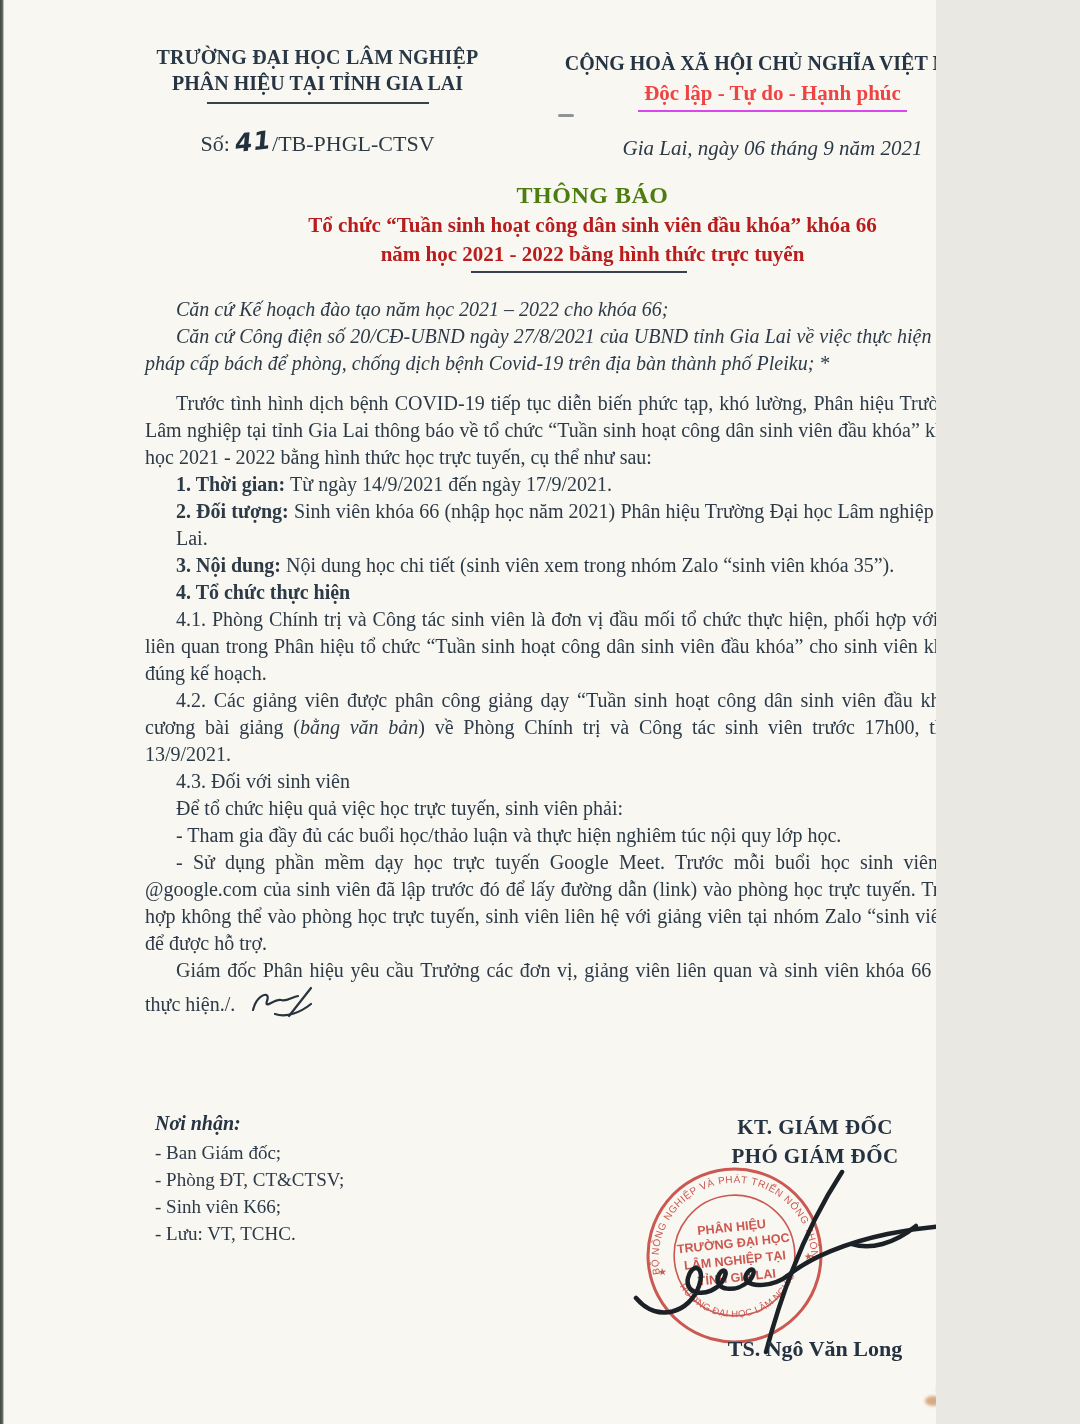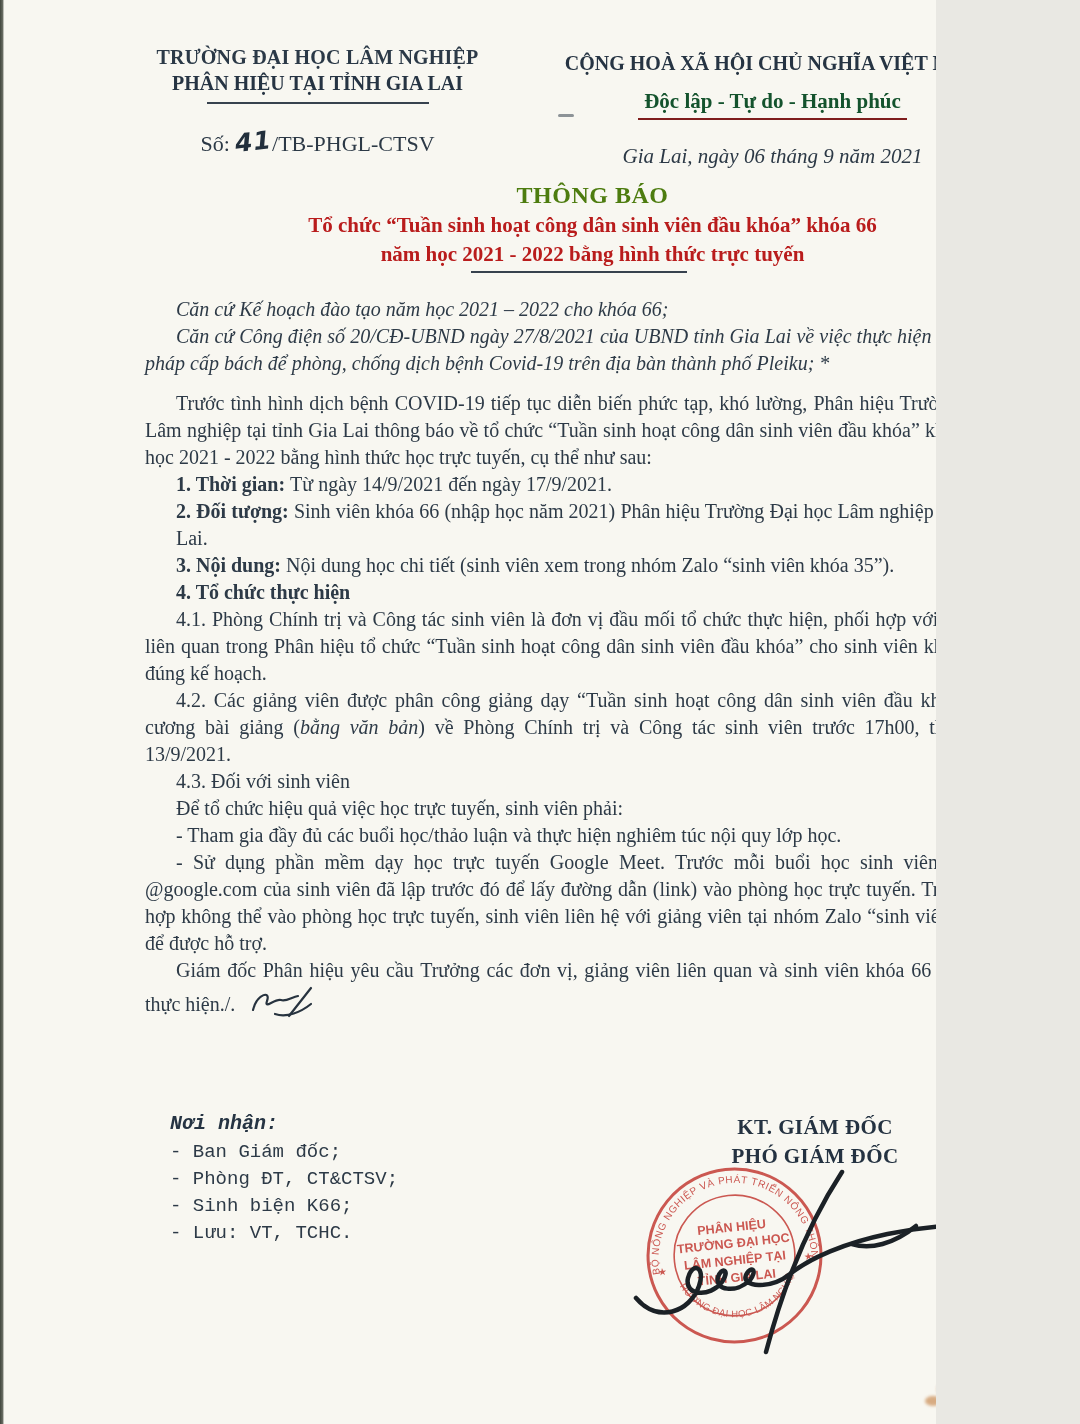--- a/index.html
+++ b/index.html
@@ -24,22 +24,22 @@
   .org-rule { width:222px; height:2px; background:#37424e; margin:7px auto 0; }
   .doc-no { margin-top:24px; font-size:22px; color:#2c3946; }
   .handnum {
     display:inline-block; font-family:"DejaVu Sans", sans-serif;
     font-style:italic; font-weight:600; font-size:25px; letter-spacing:1px;
     transform:rotate(-6deg) translateY(-1px); color:#222f3c;
   }
   .nat-block { position:absolute; left:545px; top:52px; width:455px; text-align:center; }
   .nat-line1 { font-size:20px; font-weight:bold; color:#263443; }
   .nat-line2 {
-    display:inline-block; font-size:21px; font-weight:bold; color:#14532d;
-    margin-top:14px; padding:0 6px 4px; border-bottom:2px solid #7f1d1d;
+    display:inline-block; font-size:21px; font-weight:bold; color:#ef4444;
+    margin-top:6px; padding:0 6px 4px; border-bottom:2px solid #d946ef;
   }
   .place-date { margin-top:24px; font-size:21px; font-style:italic; color:#2c3946; }
   .dash-artifact { position:absolute; left:558px; top:114px; width:16px; height:3px; background:#8d9397; border-radius:2px; }
 
   
   .title-block { position:absolute; left:150px; top:182px; width:885px; text-align:center; }
   .title-kind { font-size:24px; font-weight:bold; letter-spacing:.5px; color:#4d7c0f; }
   .title-line { font-size:21px; font-weight:bold; margin-top:4px; color:#b91c1c; }
   .title-underline { width:216px; height:2px; background:#37424e; margin:4px auto 0; transform:translateX(-14px); }
 
@@ -49,21 +49,21 @@
   .para.indent { text-indent:31px; }
   .para.block { margin-left:31px; }
   .para.justify { text-align:justify; }
   .para.gap6 { }
   .para.gap12 { margin-top:13px; }
   .b { font-weight:bold; }
   .i { font-style:italic; }
   .sig-initial-svg { vertical-align:-9px; margin-left:10px; }
 
   
-  .recipients { position:absolute; left:170px; top:1112px;font-family:Liberation Mono, monospace; }
+  .recipients { position:absolute; left:155px; top:1112px; }
   .recipients-label { font-size:20px; font-weight:bold; font-style:italic; color:#263443; }
   .recipients-list { list-style:none; margin-top:4px; }
   .recipients-list li { font-size:19px; line-height:27px; color:#2d3a47; }
 
   .sign-block { position:absolute; left:620px; top:1113px; width:390px; text-align:center; }
   .sign-line { font-size:21px; font-weight:bold; letter-spacing:.4px; color:#243241; line-height:29px; }
   .signer-name { position:absolute; left:620px; top:1336px; width:390px; text-align:center;
                  font-size:22px; font-weight:bold; color:#243241; }
 
   .stamp-svg { position:absolute; left:642px; top:1163px; transform:rotate(-6deg); opacity:.88; }
@@ -122,21 +122,21 @@
       <path d="M 44 32 L 66 4"></path>
     </g>
   </svg></p>
     </div>
 
   <div class="recipients">
     <div class="recipients-label">Nơi nhận:</div>
     <ul class="recipients-list">
         <li>- Ban Giám đốc;</li>
         <li>- Phòng ĐT, CT&amp;CTSV;</li>
-        <li>- Sinh biện K66;</li>
+        <li>- Sinh viên K66;</li>
         <li>- Lưu: VT, TCHC.</li>
       </ul>
   </div>
 
   <div class="sign-block">
     <div class="sign-line">KT. GIÁM ĐỐC</div>
     <div class="sign-line">PHÓ GIÁM ĐỐC</div>
   </div>
 
   <svg class="stamp-svg" width="185" height="185" viewBox="-92 -92 184 184">
@@ -167,17 +167,18 @@
   </svg>
 
   <svg class="signature-svg" width="460" height="210" viewBox="0 0 460 210">
     <g fill="none" stroke="#1b2126" stroke-width="4.5" stroke-linecap="round">
       <path d="M 38 142 C 60 168, 92 156, 101 130 C 108 110, 94 106, 90 122 C 86 140, 112 142, 124 126 C 132 114, 124 110, 120 121 C 116 134, 138 138, 152 124 C 160 114, 153 109, 148 119 C 143 131, 172 134, 192 118 C 232 86, 330 58, 438 74"></path>
       <path d="M 244 16 C 214 62, 188 120, 168 196"></path>
       <path d="M 318 70 C 296 88, 272 94, 254 88"></path>
     </g>
   </svg>
 
+  <div class="signer-name">TS. Ngô Văn Long</div>
 
   <div class="stain s1"></div>
   <div class="stain s2"></div>
   <div class="stain s3"></div>
 </div>
 
 </body></html>

